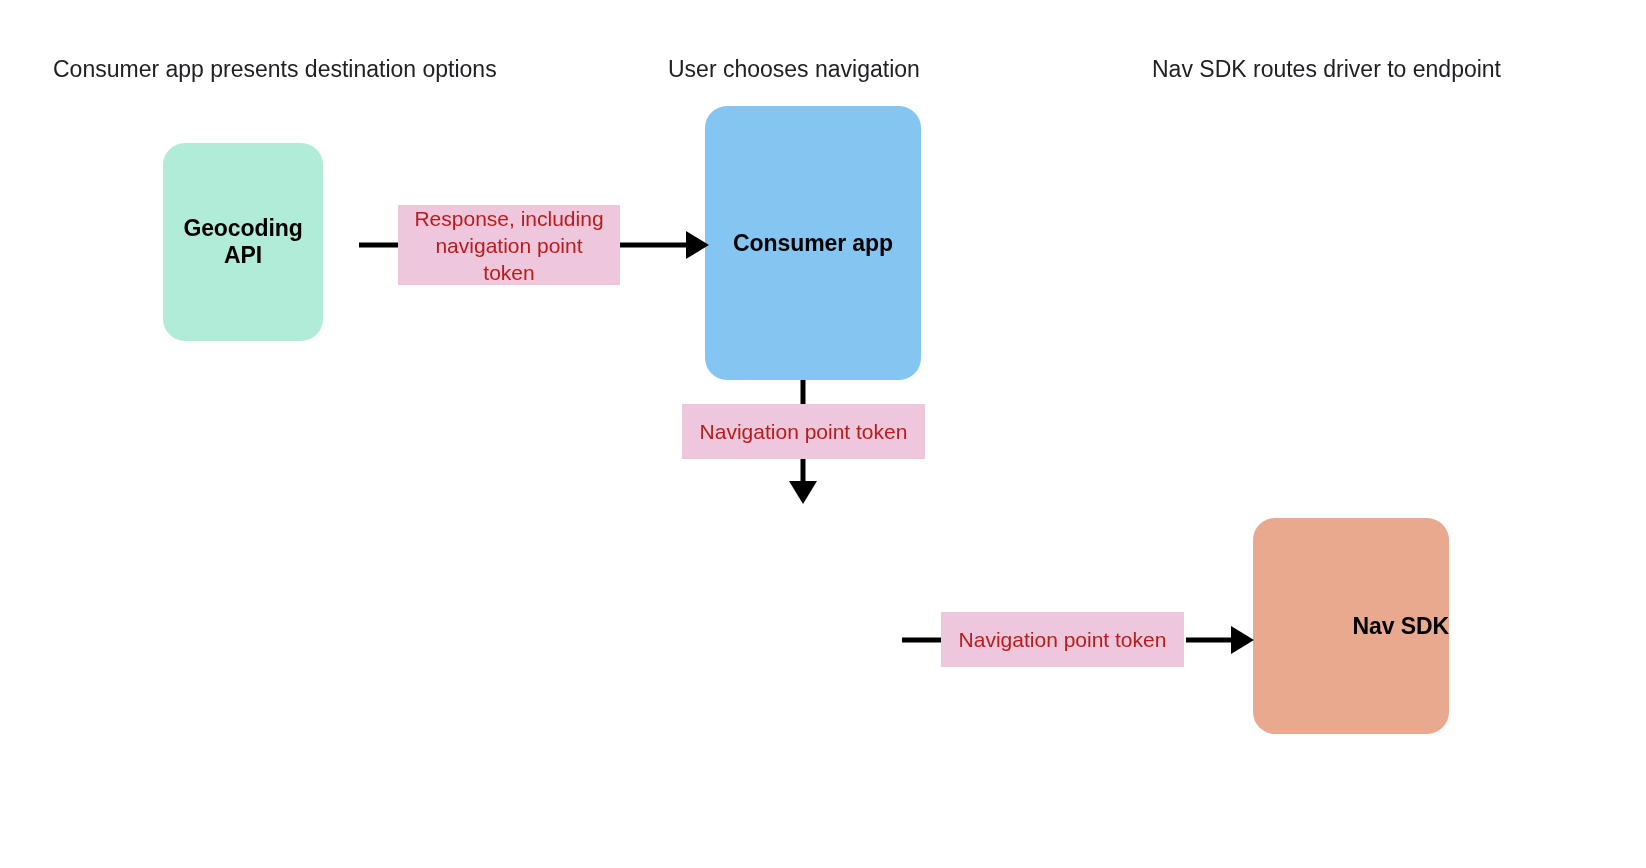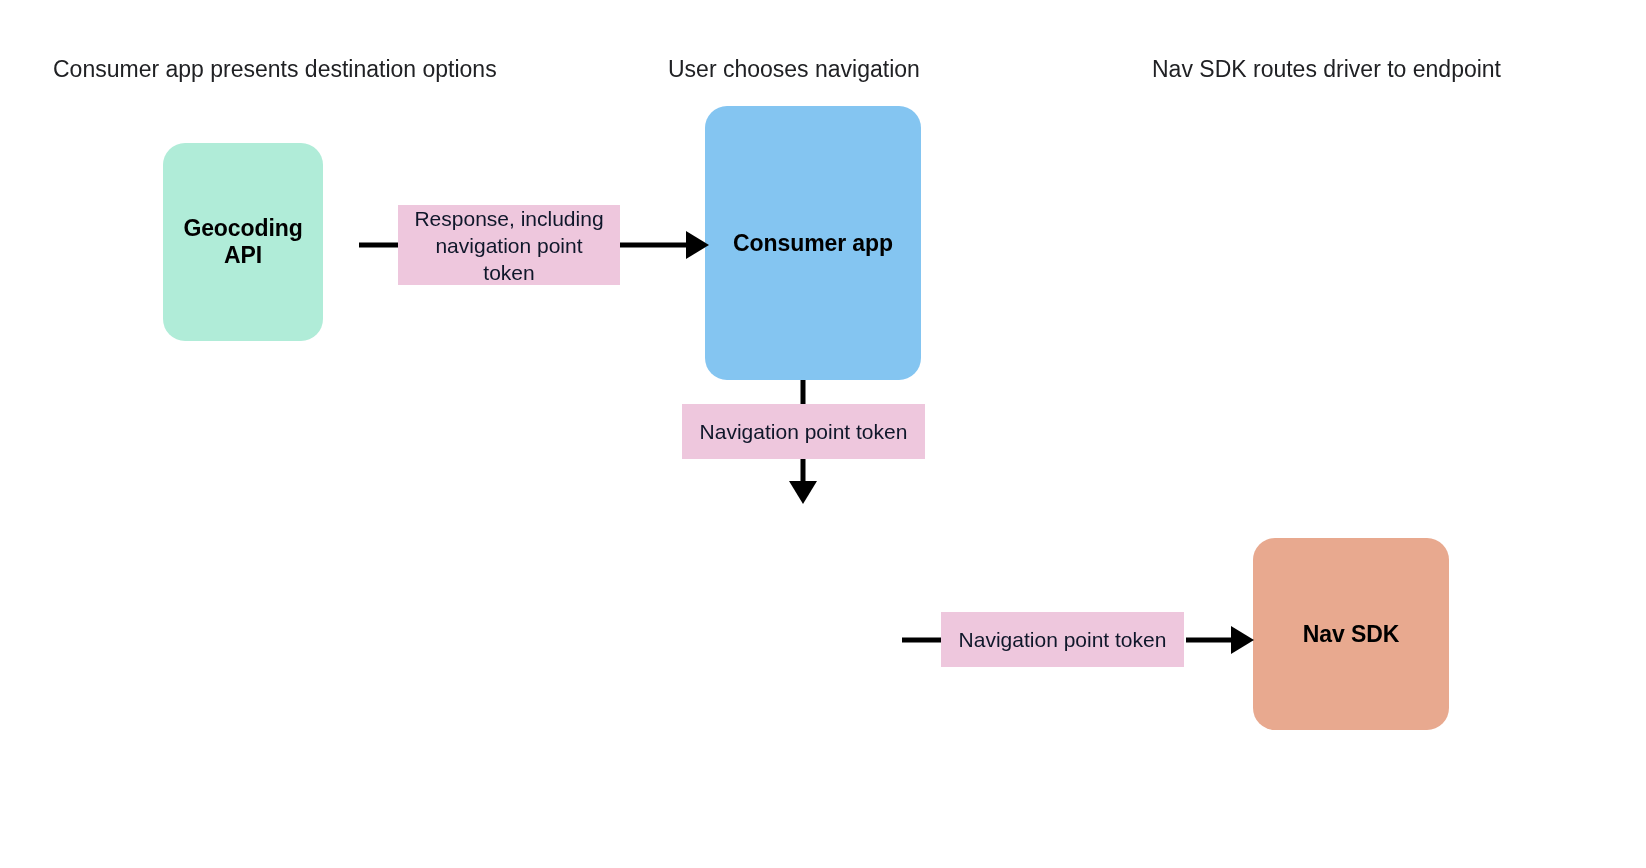--- a/index.html
+++ b/index.html
@@ -51,21 +51,21 @@
     position: absolute;
     display: flex;
     align-items: center;
     justify-content: center;
     box-sizing: border-box;
     z-index: 3;
   }
   .edge-label-text {
     font-size: 21px;
     line-height: 27px;
-    color: #0f172a;
+    color: #b91c1c;
     text-align: center;
     white-space: pre-line;
   }
   
   .edge-svg {
     position: absolute;
     overflow: visible;
     z-index: 2;
   }
   .edge-line {
@@ -106,21 +106,21 @@
 
   <div class="node" id="node-geocoding-api" style="left:163px; top:143px; width:160px; height:198px; background:#b0ecd8;">
     <span class="node-label">Geocoding API</span>
   </div>
 
   <div class="node" id="node-consumer-app" style="left:705px; top:106px; width:216px; height:274px; background:#84c5f1;">
     <span class="node-label">Consumer app</span>
   </div>
 
 
-  <div class="node" id="node-nav-sdk" style="left:1253px; top:538px; width:196px; height:192px; background:#e8a98f;">
+  <div class="node" id="node-nav-sdk" style="left:1253px; top:518px; width:196px; height:216px; background:#e8a98f;justify-content:flex-end;">
     <span class="node-label">Nav SDK</span>
   </div>
 
   <div class="edge-label" style="left:398px; top:205px; width:222px; height:80px; background:#eec7dd;">
     <span class="edge-label-text">Response, including
 navigation point
 token</span>
   </div>
 
   <div class="edge-label" style="left:682px; top:404px; width:243px; height:55px; background:#eec7dd;">

